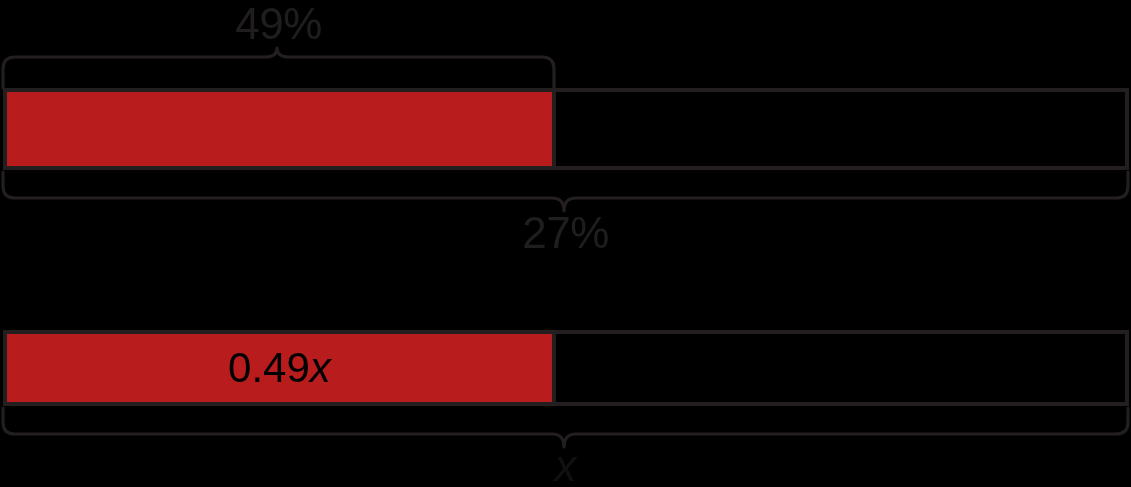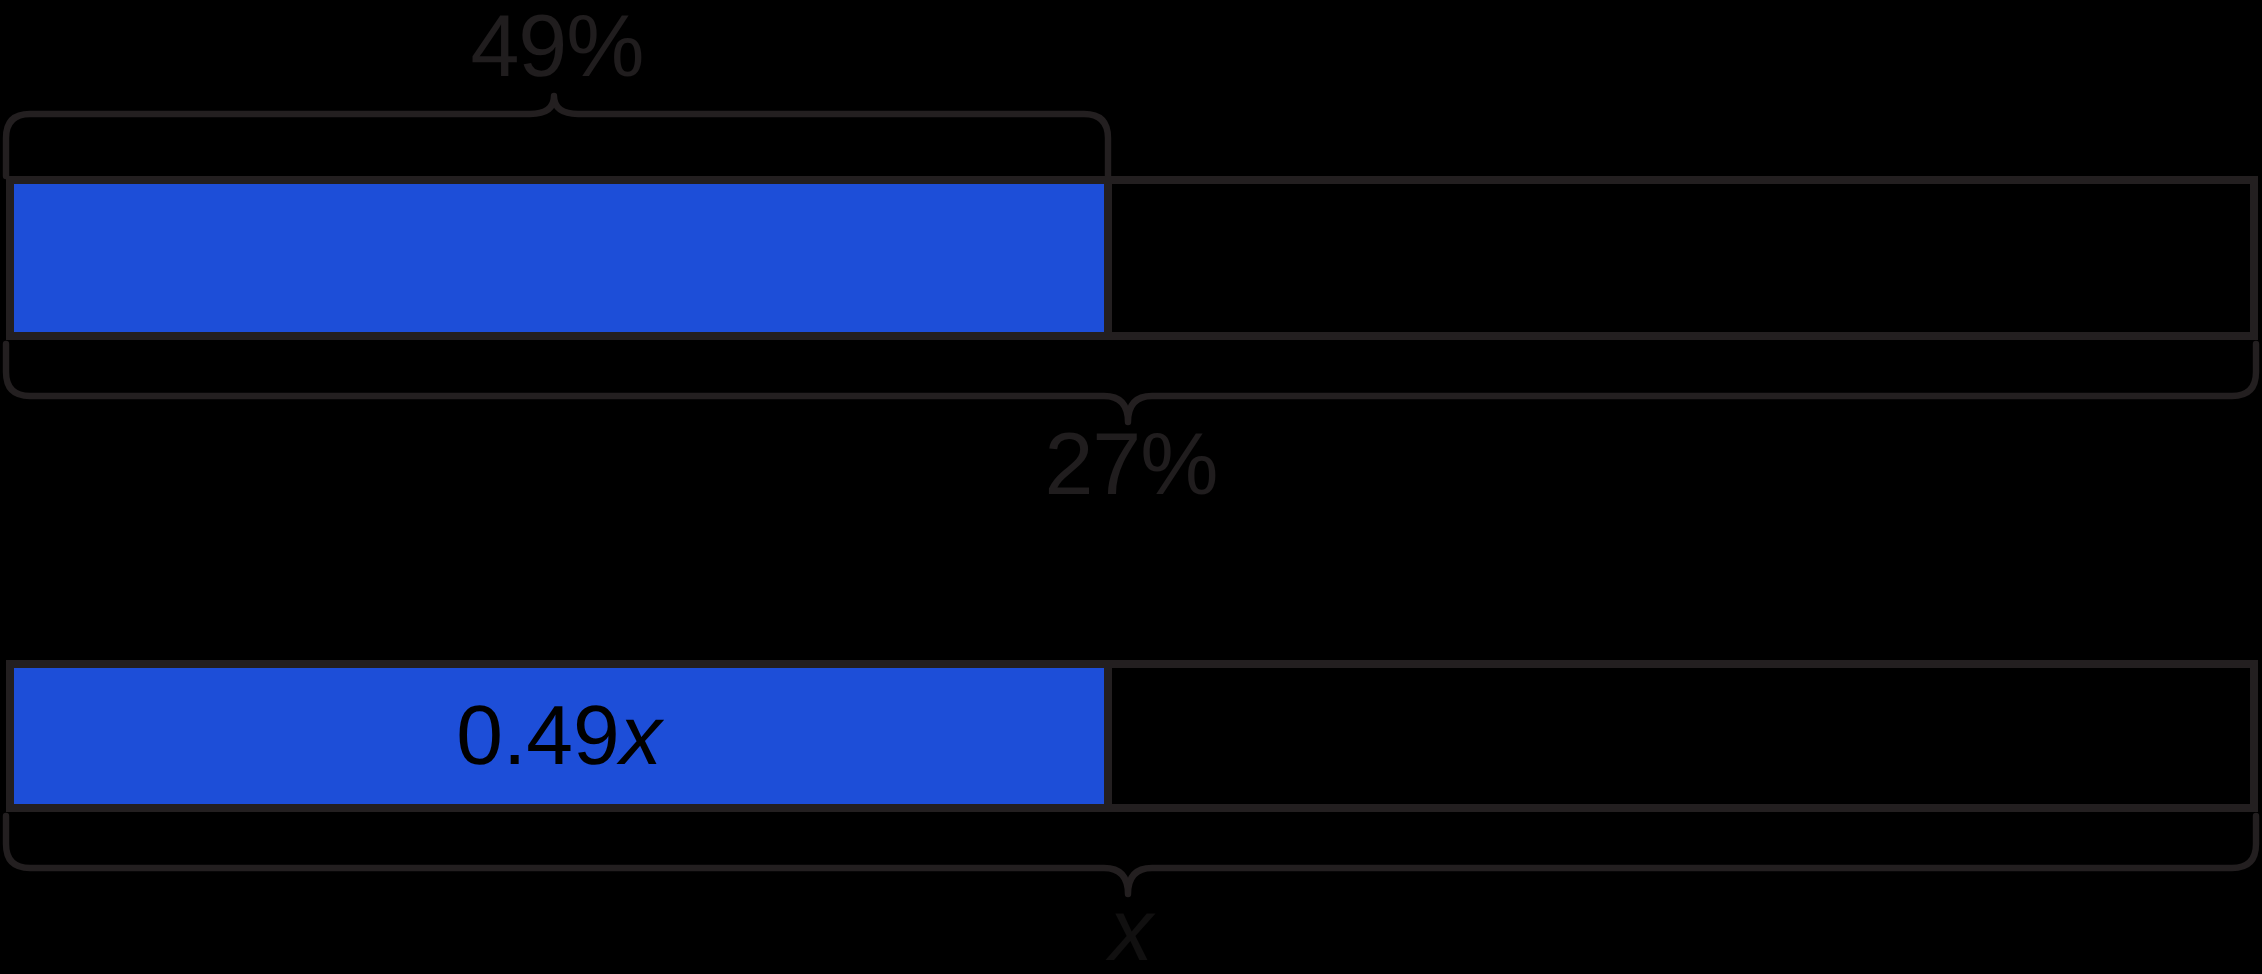--- a/index.html
+++ b/index.html
@@ -69,21 +69,21 @@
     top: 330px;
     width: 1126px;
     height: 76px;
   }
   .bar-fill {
     position: absolute;
     left: 0;
     top: 0;
     height: 100%;
     box-sizing: border-box;
-    background: #1d4ed8;
+    background: #b91c1c;
     border-right: 4px solid #231F20;
   }
   .bar-fill-label {
     position: absolute;
     left: 0;
     top: 0;
     width: 100%;
     height: 100%;
     display: flex;
     align-items: center;

